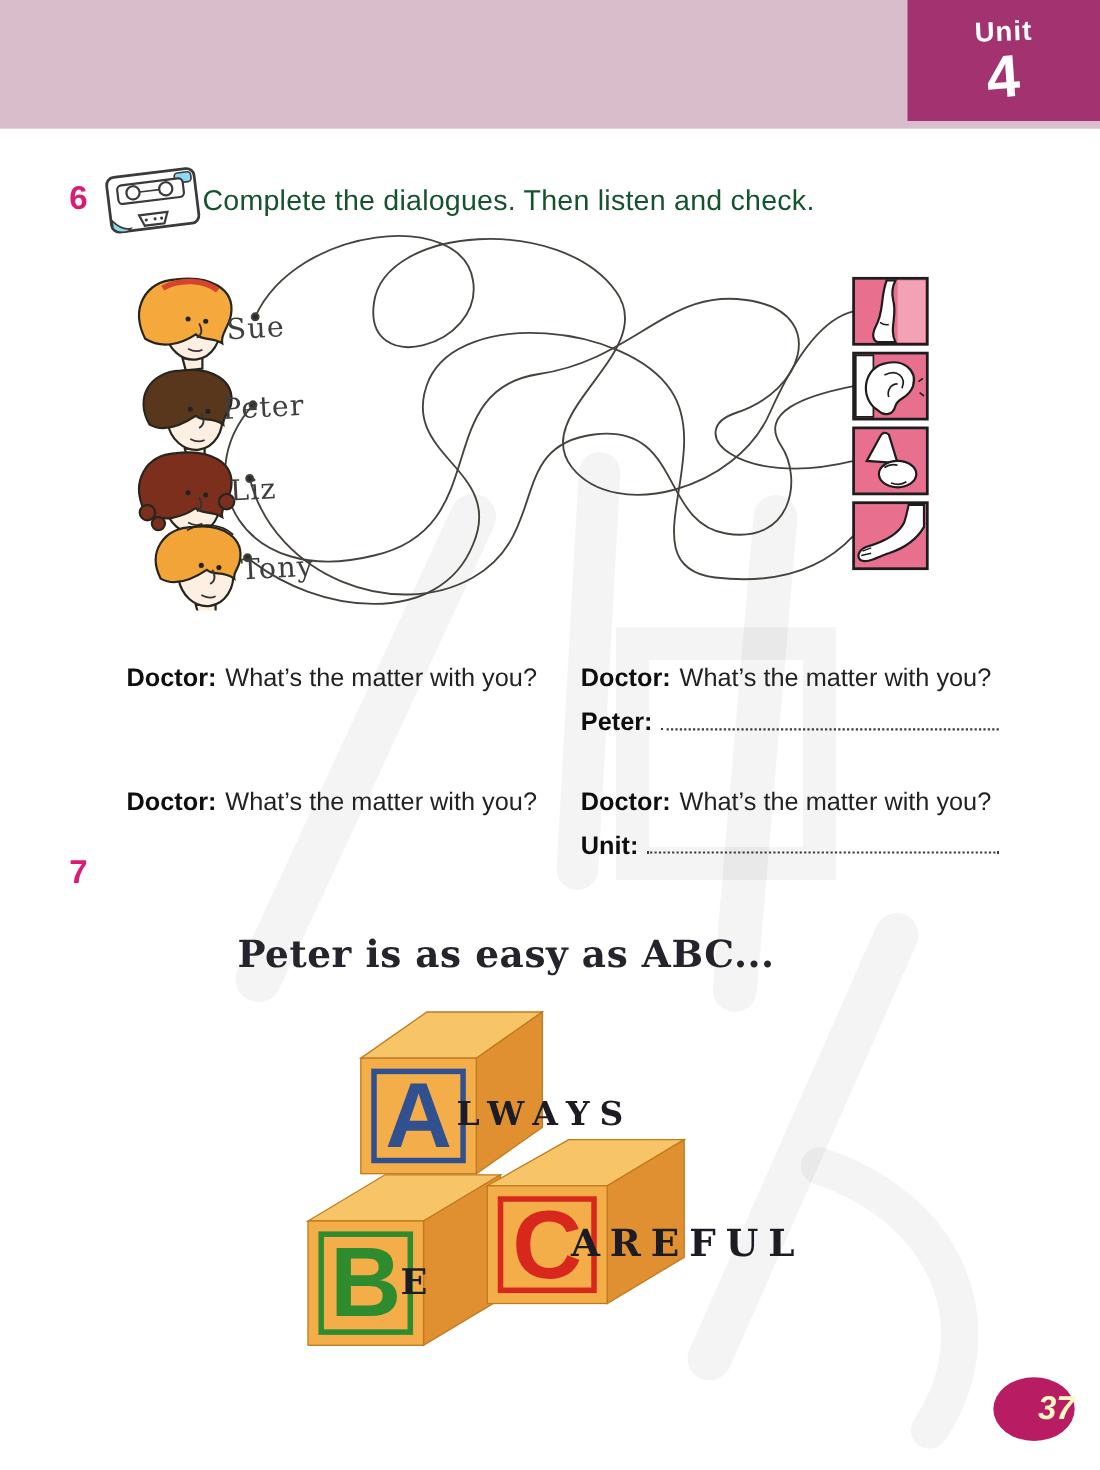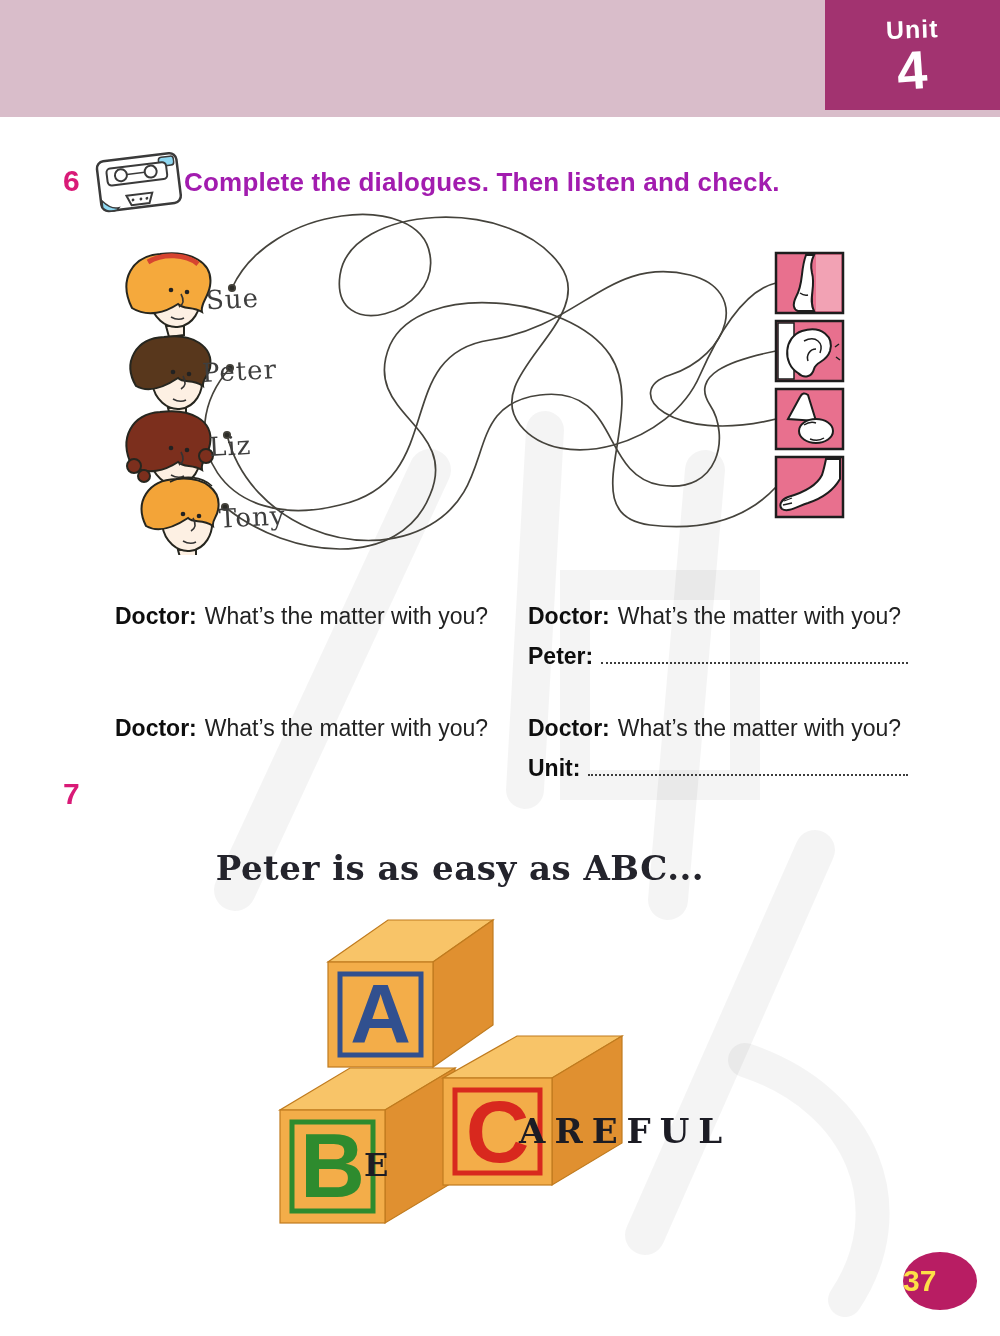--- a/index.html
+++ b/index.html
@@ -8,21 +8,21 @@
   
   .band{position:absolute;left:0;top:0;width:1000px;height:117px;background:#d9bdca;}
   .unit-tab{position:absolute;left:825px;top:0;width:175px;height:110px;background:#a23370;
             display:flex;flex-direction:column;align-items:center;justify-content:center;color:#fff;}
   .unit-word{font-weight:bold;font-size:25px;letter-spacing:1px;transform:rotate(-2deg);}
   .unit-num{font-weight:bold;font-size:54px;line-height:52px;transform:rotate(-4deg);}
   
   .wm{position:absolute;left:0;top:0;pointer-events:none;}
   
   .ex-num{position:absolute;font-weight:bold;font-size:30px;color:#d91a77;}
-  .ex-title{position:absolute;font-weight:bold;font-size:26px;color:#a21caf;white-space:nowrap;letter-spacing:0.2px;}
+  .ex-title{position:absolute;font-weight:normal;font-size:26px;color:#14532d;white-space:nowrap;letter-spacing:0.2px;}
   .cassette{position:absolute;left:95px;top:150px;transform:rotate(-7deg);}
   
   .maze{position:absolute;left:110px;top:195px;}
   .maze-name{position:absolute;font-family:"DejaVu Serif",serif;font-size:26px;color:#3e3e3e;
              transform:rotate(-3deg);letter-spacing:1px;}
   
   .dlg{position:absolute;width:380px;font-size:23px;color:#222;}
   .dlg-line{display:flex;align-items:baseline;height:40px;white-space:nowrap;}
   .spk{font-weight:bold;color:#0e0e0e;margin-right:8px;margin-top:40px;}
   .dots{flex:1;border-bottom:2.5px dotted #3c3c3c;margin-bottom:5px;}
@@ -34,22 +34,22 @@
                 font-weight:bold;font-family:"Liberation Sans",sans-serif;}
   .blk-a{left:328px;top:962px;width:105px;height:105px;font-size:84px;color:#31508f;}
   .blk-b{left:280px;top:1110px;width:105px;height:113px;font-size:90px;color:#2e8b2e;}
   .blk-c{left:443px;top:1078px;width:109px;height:107px;font-size:88px;color:#d8281e;}
   .block-word{position:absolute;font-family:"DejaVu Serif",serif;font-weight:bold;color:#1c1c24;white-space:nowrap;}
   .w-lways{left:415px;top:996px;font-size:30px;letter-spacing:9px;}
   .w-e{left:364px;top:1146px;font-size:32px;}
   .w-areful{left:519px;top:1111px;font-size:34px;letter-spacing:9px;}
   
   .page-badge{position:absolute;left:903px;top:1252px;width:74px;height:58px;border-radius:50%;
-              background:#b81d63;display:flex;align-items:center;justify-content:flex-start;
-              color:#fde047;font-weight:bold;font-size:30px;}
+              background:#b81d63;display:flex;align-items:center;justify-content:flex-end;
+              color:#fef9c3;font-weight:bold;font-size:30px;font-style:italic;}
 </style>
 </head>
 <body>
 
 <div class="page">
 
   <svg class="wm" width="1000" height="1336" viewBox="0 0 1000 1336">
     <g stroke="#000" stroke-opacity="0.045" fill="none" stroke-linecap="round">
       <path d="M430,470 L235,890" stroke-width="42"></path>
       <path d="M545,430 L525,790" stroke-width="38"></path>
@@ -222,20 +222,21 @@
       <polygon points="188,178 297,178 367,136 262,136" fill="#f8c468"></polygon>
       <polygon points="297,178 367,136 367,243 297,285" fill="#e09030"></polygon>
       <rect x="188" y="178" width="109" height="107" fill="#f3ad49"></rect>
       <rect x="200" y="190" width="85" height="83" fill="none" stroke="#d8281e" stroke-width="5"></rect>
     </g>
   </svg>
 
   <div class="block-letter blk-a">A</div>
   <div class="block-letter blk-b">B</div>
   <div class="block-letter blk-c">C</div>
+  <span class="block-word w-lways">LWAYS</span>
   <span class="block-word w-e">E</span>
   <span class="block-word w-areful">AREFUL</span>
 
   <div class="page-badge">
     <span>37</span>
   </div>
 
 </div>
 
 </body></html>

